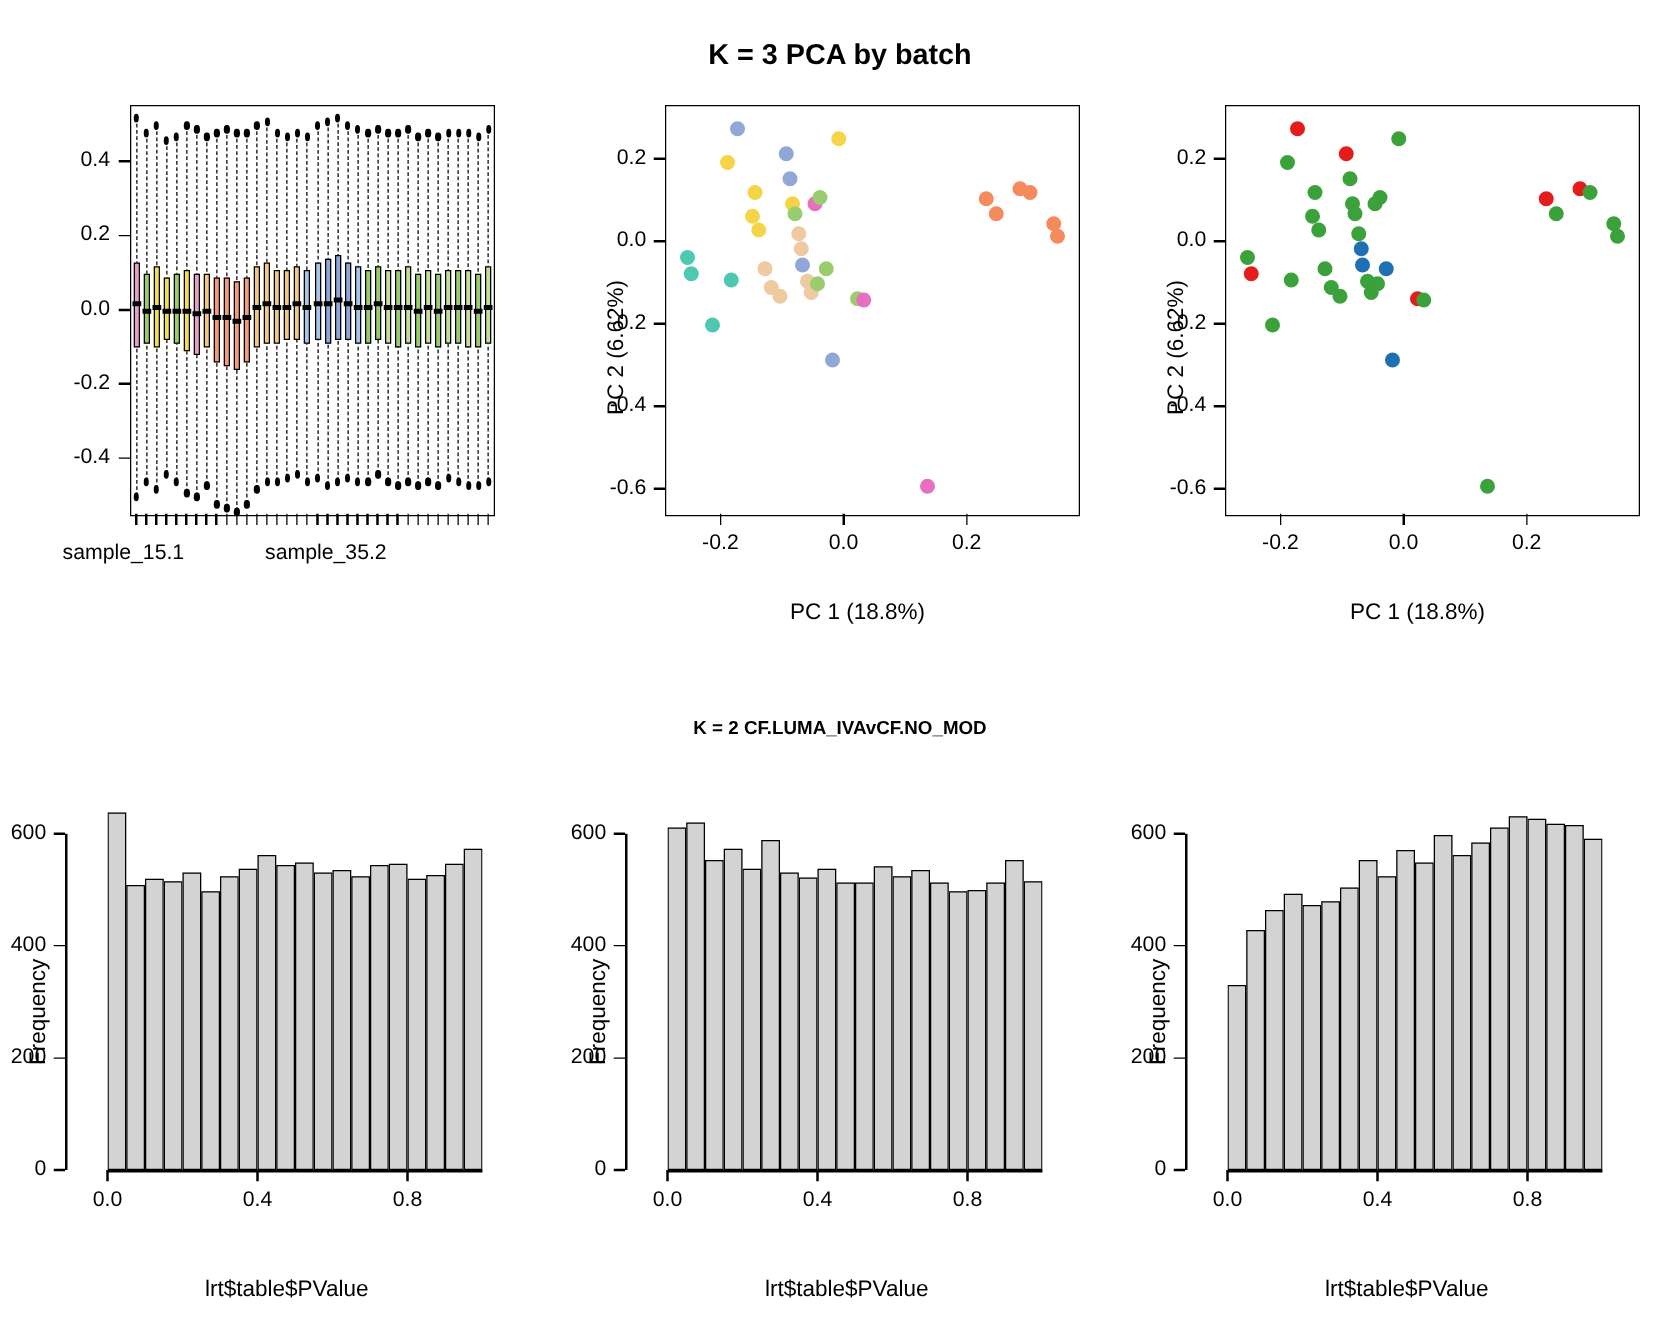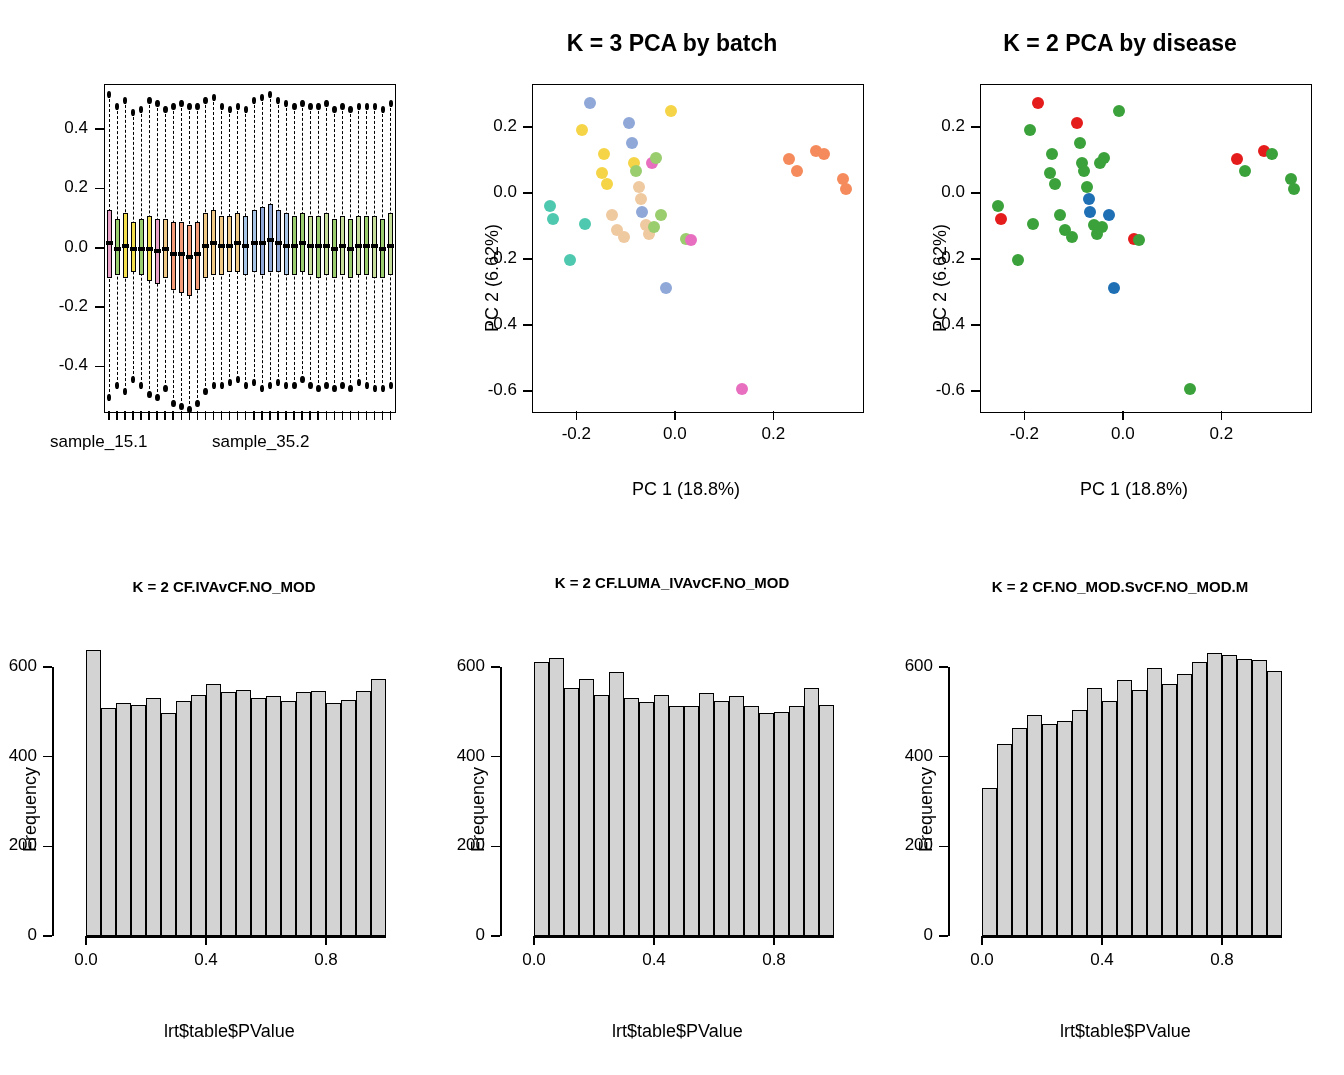--- a/index.html
+++ b/index.html
@@ -318,21 +318,20 @@
         <div class="tick" style="left:75px;top:192.24999999999997px;width:9px;height:1.5px;"></div>
         <div class="ticklabel" style="left:69px;top:181.99999999999997px;transform:translateX(-100%);">0.0</div>
         <div class="tick" style="left:75px;top:126.18939393939388px;width:9px;height:1.5px;"></div>
         <div class="ticklabel" style="left:69px;top:115.93939393939388px;transform:translateX(-100%);">0.2</div>
       </div>
     <div class="axlabel" style="left:184px;top:479px;">PC 1 (18.8%)</div>
     <div class="axlabel rot" style="left:34px;top:332px;">PC 2 (6.62%)</div>
   </div>
 
   <div class="panel" style="left:896px;top:0;width:448px;height:540px;">
-    <div class="ptitle big" style="position:absolute;left:0;top:30px;width:448px;">K = 2 PCA by disease</div>
     <div class="plotbox" id="pca2-box" style="left:84px;top:84px;width:330px;height:327px;">
         <div class="dot" style="left:11.238805970149244px;top:114.56060606060606px;width:12px;height:12px;background:#3ba23b;"></div>
         <div class="dot" style="left:13.701492537313424px;top:127.77272727272725px;width:12px;height:12px;background:#e51c1c;"></div>
         <div class="dot" style="left:30.940298507462686px;top:169.06060606060603px;width:12px;height:12px;background:#3ba23b;"></div>
         <div class="dot" style="left:45.71641791044775px;top:132.72727272727272px;width:12px;height:12px;background:#3ba23b;"></div>
         <div class="dot" style="left:43.253731343283576px;top:38.590909090909065px;width:12px;height:12px;background:#3ba23b;"></div>
         <div class="dot" style="left:50.64179104477612px;top:12.166666666666629px;width:12px;height:12px;background:#e51c1c;"></div>
         <div class="dot" style="left:65.4179104477612px;top:63.36363636363632px;width:12px;height:12px;background:#3ba23b;"></div>
         <div class="dot" style="left:62.95522388059702px;top:81.530303030303px;width:12px;height:12px;background:#3ba23b;"></div>
         <div class="dot" style="left:67.88059701492537px;top:93.09090909090907px;width:12px;height:12px;background:#3ba23b;"></div>
@@ -380,21 +379,20 @@
         <div class="tick" style="left:75px;top:192.24999999999997px;width:9px;height:1.5px;"></div>
         <div class="ticklabel" style="left:69px;top:181.99999999999997px;transform:translateX(-100%);">0.0</div>
         <div class="tick" style="left:75px;top:126.18939393939388px;width:9px;height:1.5px;"></div>
         <div class="ticklabel" style="left:69px;top:115.93939393939388px;transform:translateX(-100%);">0.2</div>
       </div>
     <div class="axlabel" style="left:184px;top:479px;">PC 1 (18.8%)</div>
     <div class="axlabel rot" style="left:34px;top:332px;">PC 2 (6.62%)</div>
   </div>
 
   <div class="panel" style="left:0;top:540px;width:448px;height:535px;">
-    <div class="ptitle small" style="position:absolute;left:0;top:38px;width:448px;">K = 2 CF.IVAvCF.NO_MOD</div>
     <div class="plotbox" id="h1-box" style="left:86px;top:100px;width:300px;height:296px;border:none;">
         <div class="bar" style="left:0px;top:10.315151515151513px;width:15px;height:285.6848484848485px;"></div>
         <div class="bar" style="left:15px;top:67.72121212121212px;width:15px;height:228.27878787878788px;"></div>
         <div class="bar" style="left:30px;top:62.78787878787881px;width:15px;height:233.2121212121212px;"></div>
         <div class="bar" style="left:45px;top:64.58181818181816px;width:15px;height:231.41818181818184px;"></div>
         <div class="bar" style="left:60px;top:58.30303030303031px;width:15px;height:237.6969696969697px;"></div>
         <div class="bar" style="left:75px;top:73.1030303030303px;width:15px;height:222.8969696969697px;"></div>
         <div class="bar" style="left:90px;top:61.44242424242424px;width:15px;height:234.55757575757576px;"></div>
         <div class="bar" style="left:105px;top:55.163636363636385px;width:15px;height:240.83636363636361px;"></div>
         <div class="bar" style="left:120px;top:44.400000000000006px;width:15px;height:251.6px;"></div>
@@ -472,21 +470,20 @@
         <div class="tick" style="left:43px;top:215.8560606060606px;width:9px;height:1.5px;"></div>
         <div class="ticklabel" style="left:37px;top:205.6060606060606px;transform:translateX(-100%);">400</div>
         <div class="tick" style="left:43px;top:126.15909090909093px;width:9px;height:1.5px;"></div>
         <div class="ticklabel" style="left:37px;top:115.90909090909093px;transform:translateX(-100%);">600</div>
       </div>
     <div class="axlabel" style="left:164px;top:481px;">lrt$table$PValue</div>
     <div class="axlabel rot" style="left:20px;top:312px;">Frequency</div>
   </div>
 
   <div class="panel" style="left:896px;top:540px;width:448px;height:535px;">
-    <div class="ptitle small" style="position:absolute;left:0;top:38px;width:448px;">K = 2 CF.NO_MOD.SvCF.NO_MOD.M</div>
     <div class="plotbox" id="h3-box" style="left:86px;top:100px;width:300px;height:296px;border:none;">
         <div class="bar" style="left:0px;top:148px;width:15px;height:148px;"></div>
         <div class="bar" style="left:15px;top:104.04848484848486px;width:15px;height:191.95151515151514px;"></div>
         <div class="bar" style="left:30px;top:88.35151515151514px;width:15px;height:207.64848484848486px;"></div>
         <div class="bar" style="left:45px;top:74.8969696969697px;width:15px;height:221.1030303030303px;"></div>
         <div class="bar" style="left:60px;top:84.31515151515151px;width:15px;height:211.6848484848485px;"></div>
         <div class="bar" style="left:75px;top:81.17575757575759px;width:15px;height:214.8242424242424px;"></div>
         <div class="bar" style="left:90px;top:69.51515151515153px;width:15px;height:226.48484848484847px;"></div>
         <div class="bar" style="left:105px;top:47.53939393939396px;width:15px;height:248.46060606060604px;"></div>
         <div class="bar" style="left:120px;top:60.9939393939394px;width:15px;height:235.0060606060606px;"></div>

